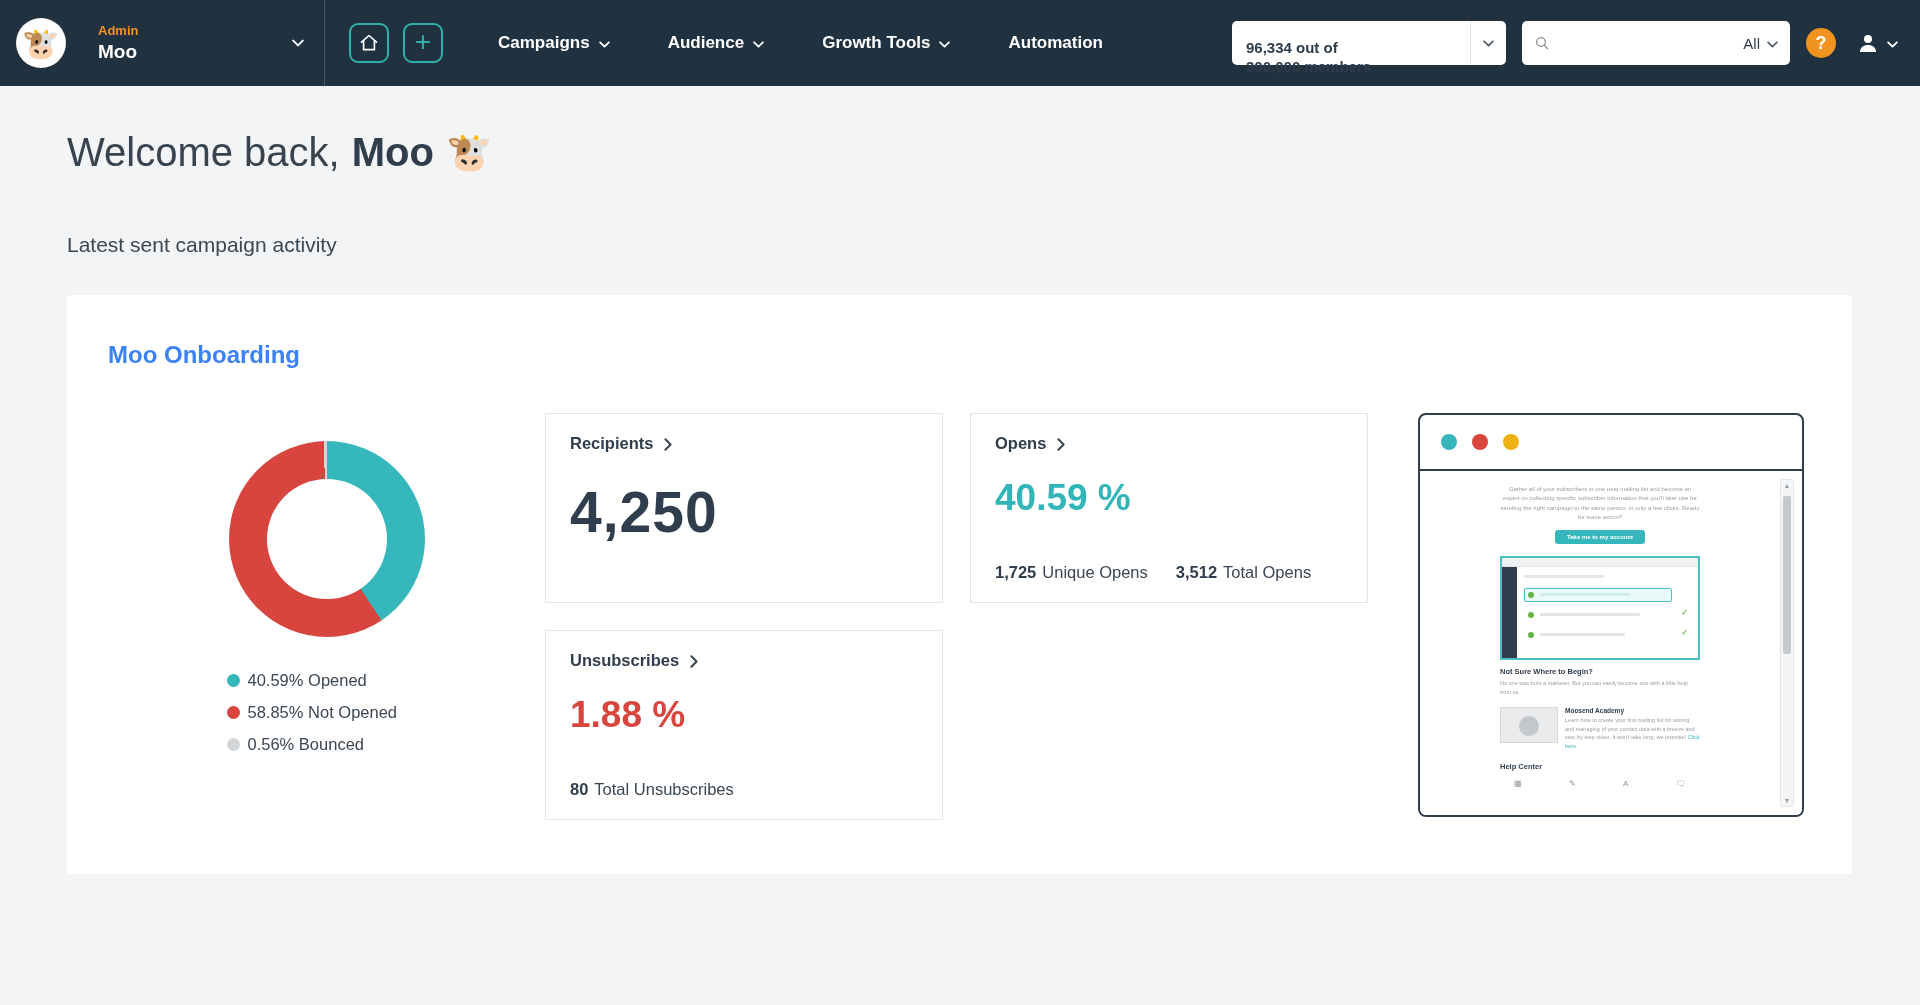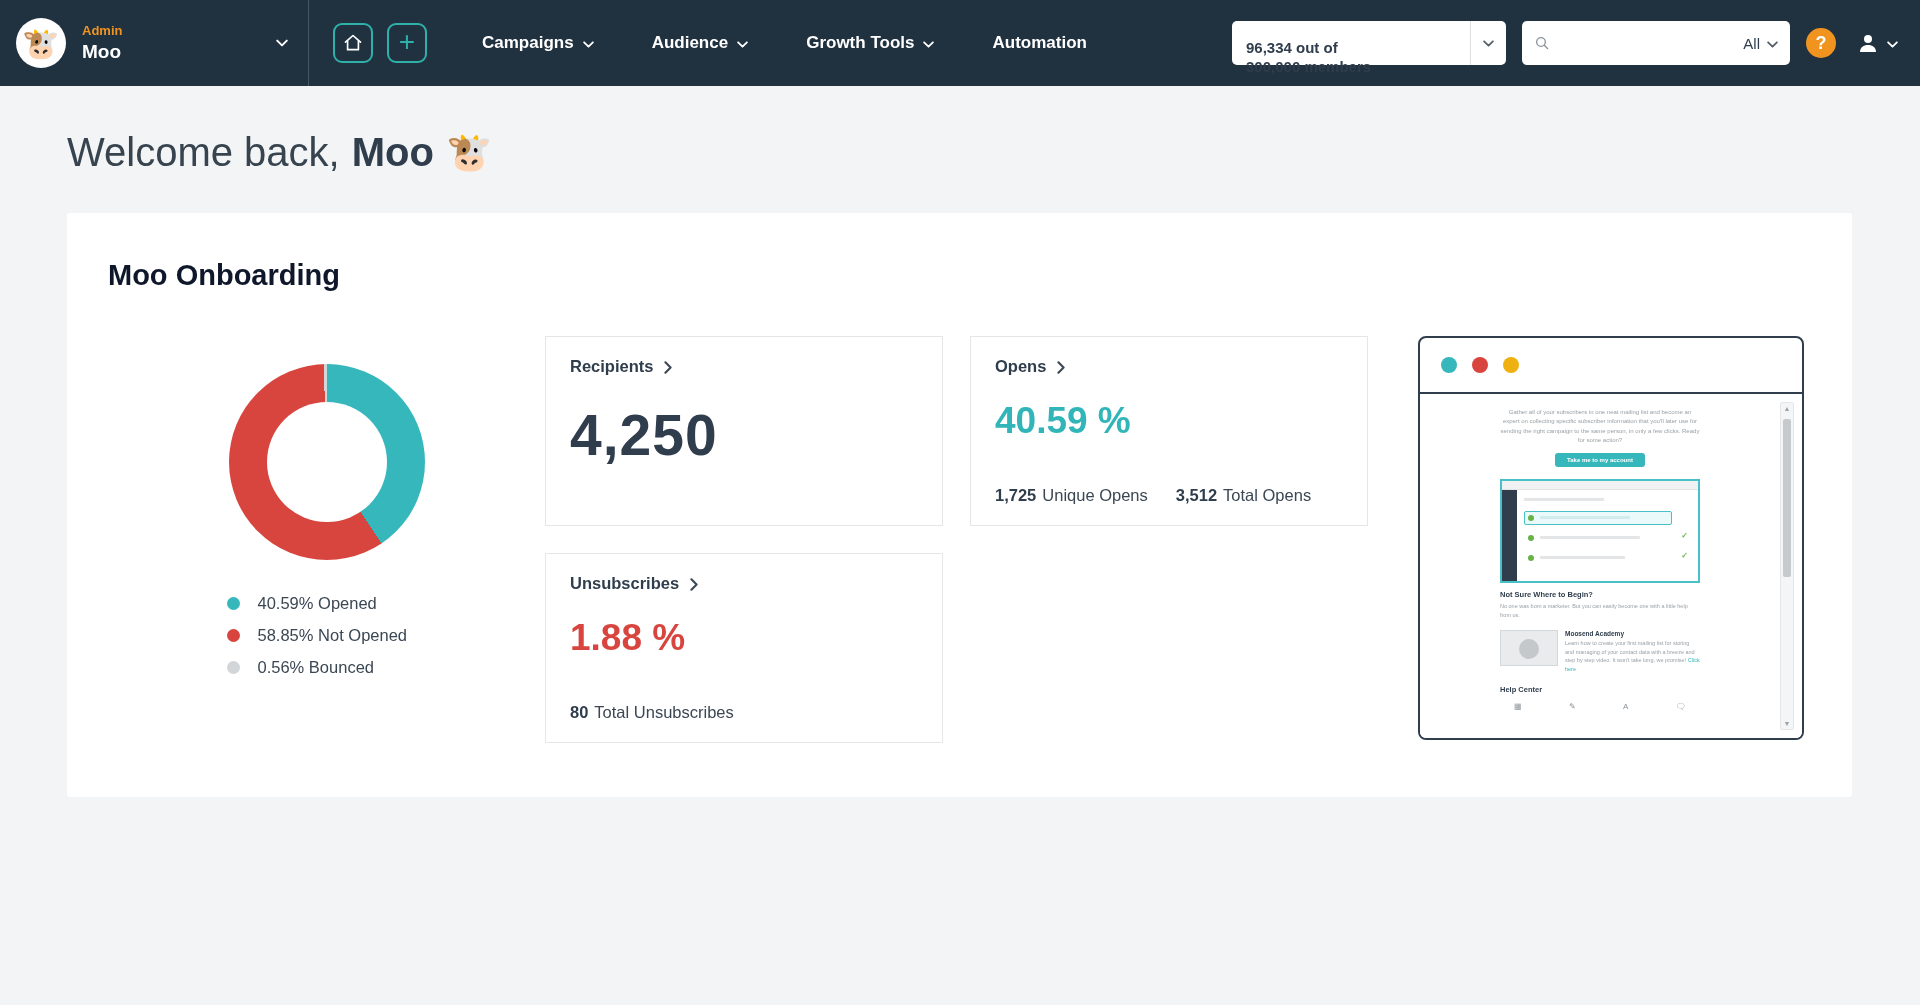--- a/index.html
+++ b/index.html
@@ -16,21 +16,21 @@
     display: flex; align-items: center;
     padding: 0 22px 0 16px;
   }
   .logo {
     width: 50px; height: 50px; border-radius: 50%;
     background: #fff; display: flex; align-items: center; justify-content: center;
     font-size: 30px; flex: none; cursor: pointer; overflow: hidden;
   }
   .account {
     display: flex; align-items: center; justify-content: space-between;
-    width: 226px; margin-left: 16px; padding-right: 20px; cursor: pointer; height: 86px;
+    width: 226px; margin-left: 32px; padding-right: 20px; cursor: pointer; height: 86px;
   }
   .account-text { display: flex; flex-direction: column; gap: 3px; }
   .account-role { color: #f0941f; font-size: 13px; font-weight: 700; }
   .account-name { color: #fff; font-size: 19px; font-weight: 700; }
   .nav-divider { width: 1px; height: 86px; background: rgba(255,255,255,0.18); flex: none; }
   .icon-btn {
     width: 40px; height: 40px; border: 2px solid #2fb1a9; border-radius: 9px;
     background: transparent; display: flex; align-items: center; justify-content: center;
     margin-left: 24px; cursor: pointer; flex: none;
   }
@@ -77,32 +77,32 @@
     display: flex; align-items: center; gap: 12px;
   }
   .welcome .name { font-weight: 700; color: #2f3d4c; }
   .welcome .emoji { font-size: 37px; }
   .subtitle { margin-top: 58px; font-size: 21px; color: #3b4753; }
 
   .card {
     margin-top: 38px; background: #fff; width: 1785px; border-radius: 3px;
     padding: 46px 48px 54px 41px;
   }
-  .card-title { font-size: 29px; font-weight: 700; color: #0f172a; }
+  .card-title { font-size: 24px; font-weight: 700; color: #3b82f6; }
   .meta { margin-top: 40px; display: flex; gap: 50px; font-size: 18px; color: #3b4753; align-items: baseline; }
   .meta .lbl { color: #2f3d4c; font-weight: 700; margin-right: 7px; }
   .meta .raised { font-size: 16px; position: relative; top: -5px; }
 
   .card-body { display: flex; margin-top: 44px; align-items: flex-start; }
 
   .chart-col { width: 437px; display: flex; flex-direction: column; align-items: center; padding-top: 28px; flex: none; }
   .donut { width: 196px; height: 196px; border-radius: 50%; position: relative; }
   .donut::after { content: ""; position: absolute; inset: 38px; background: #fff; border-radius: 50%; }
   .legend { margin-top: 34px; display: flex; flex-direction: column; gap: 13px; font-size: 16.5px; color: #3b4753; align-self: center; width: 200px; }
-  .legend-item { display: flex; align-items: center; gap: 18px; }
+  .legend-item { display: flex; align-items: center; gap: 8px; }
   .legend-dot { width: 13px; height: 13px; border-radius: 50%; flex: none; background: #ccc; }
 
   .stats-grid { display: grid; grid-template-columns: 398px 398px; grid-auto-rows: 190px; gap: 27px; flex: none; }
   .stat-box { border: 1px solid #e4e6e8; background: #fff; padding: 20px 24px; display: flex; flex-direction: column; }
   .stat-header { display: flex; align-items: center; gap: 11px; font-size: 16.5px; font-weight: 700; color: #2f3d4c; cursor: pointer; width: fit-content; }
   .stat-header .chev { display: flex; color: #3b4753; margin-top: 1px; }
   .stat-value-big { font-size: 57px; font-weight: 700; color: #2f3d4c; margin-top: 26px; letter-spacing: 1px; }
   .stat-value-pct { font-size: 37px; font-weight: 700; margin-top: 24px; }
   .stat-substats { margin-top: auto; display: flex; gap: 28px; font-size: 16.5px; color: #3b4753; }
   .stat-substats .num { font-weight: 700; color: #2f3d4c; margin-right: 6px; }
@@ -261,20 +261,21 @@
   </div>
 </header>
 
 <main class="main">
   <h1 class="welcome">
     <span>Welcome back,</span>
     <span class="name">Moo</span>
     <span class="emoji">🐮</span>
   </h1>
 
+  <div class="subtitle">Latest sent campaign activity</div>
 
   <section class="card">
     <h2 class="card-title">Moo Onboarding</h2>
 
 
     <div class="card-body">
 
       <div class="chart-col">
         <div class="donut" style="background: conic-gradient(rgb(53, 183, 188) 0%, rgb(53, 183, 188) 40.59%, rgb(216, 69, 62) 40.59%, rgb(216, 69, 62) 99.44%, rgb(211, 214, 216) 99.44%, rgb(211, 214, 216) 100%);"></div>
         <div class="legend">

